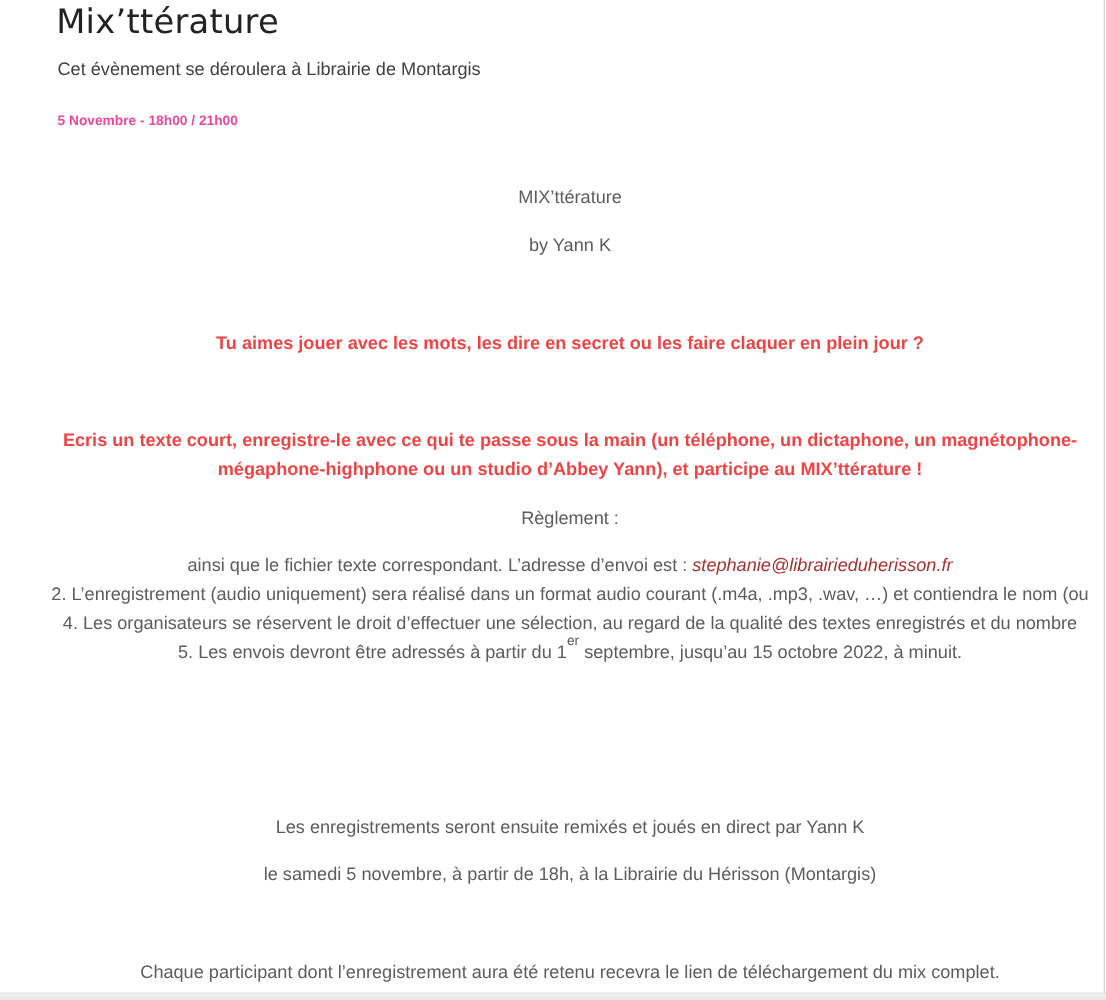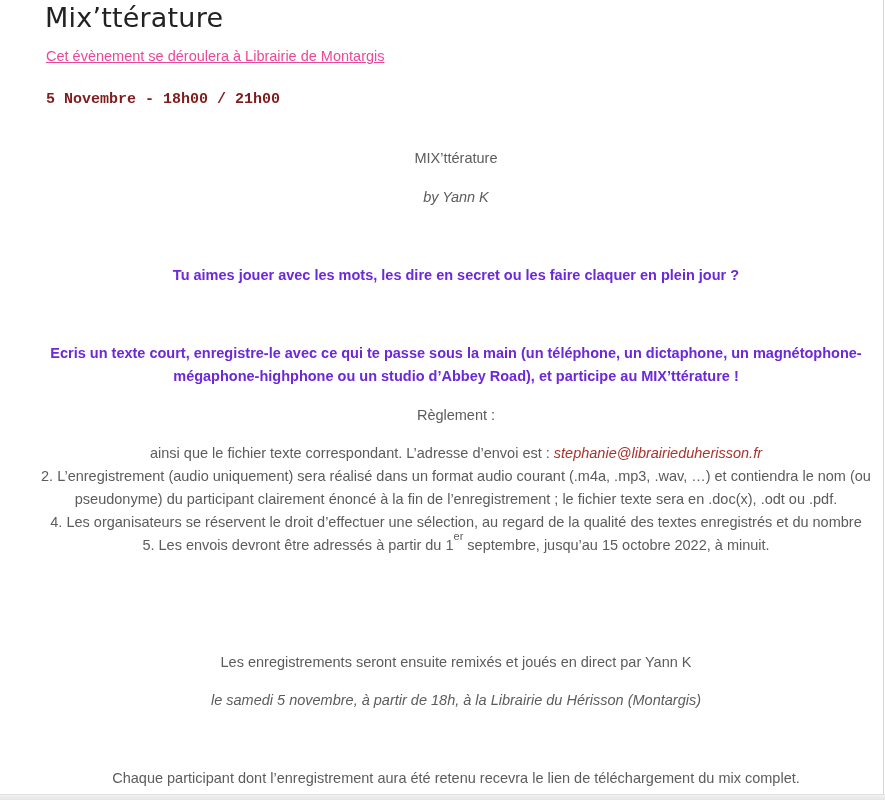--- a/index.html
+++ b/index.html
@@ -41,71 +41,68 @@
       font-size: 27px;
       font-weight: 500;
       color: #222222;
       letter-spacing: 0.2px;
     }
     .subtitle {
       position: absolute;
       left: 46px;
       top: 48px;
       font-size: 14.5px;
-      color: #ec4899;
-      text-decoration: underline;
+      color: #404040;
     }
     .date {
       position: absolute;
       left: 46px;
       top: 91px;
-      font-size: 15px;
+      font-size: 11px;
       font-weight: bold;
-      color: #7f1d1d;
-      font-family: Liberation Mono, monospace;
+      color: #ec4899;
     }
     .content {
       position: absolute;
       left: 40px;
       width: 832px;
       text-align: center;
       font-size: 14.5px;
       color: #5c5c5c;
       line-height: 23px;
     }
-    .italic { font-style: italic; }
-    .bold { font-weight: bold; color: #6d28d9; }
+    .italic { }
+    .bold { font-weight: bold; color: #ef4444; }
     .email { color: #a8322d; font-style: italic; text-align: right; }
     sup { font-size: 11px; position: relative; top: -4px; vertical-align: super; line-height: 0; }
   </style>
 </head>
 <body>
 
 <div class="frame-right"></div>
 <div class="frame-bottom"></div>
 
 <h1 class="page-title">Mix’ttérature</h1>
 <div class="subtitle">Cet évènement se déroulera à Librairie de Montargis</div>
 <div class="date">5 Novembre - 18h00 / 21h00</div>
 
 <div class="content" style="top:147px;">MIX’ttérature</div>
 <div class="content italic" style="top:186px;">by Yann K</div>
 
 <div class="content bold" style="top:264px;">Tu aimes jouer avec les mots, les dire en secret ou les faire claquer en plein jour ?</div>
 
 <div class="content bold" style="top:342px;">
   <div>Ecris un texte court, enregistre-le avec ce qui te passe sous la main (un téléphone, un dictaphone, un magnétophone-</div>
-  <div>mégaphone-highphone ou un studio d’Abbey Road), et participe au MIX’ttérature !</div>
+  <div>mégaphone-highphone ou un studio d’Abbey Yann), et participe au MIX’ttérature !</div>
 </div>
 
 <div class="content" style="top:404px;">Règlement :</div>
 
 <div class="content" style="top:442px;">
   <div><span>ainsi que le fichier texte correspondant. L’adresse d’envoi est : </span><a class="email">stephanie@librairieduherisson.fr</a></div>
   <div>2. L’enregistrement (audio uniquement) sera réalisé dans un format audio courant (.m4a, .mp3, .wav, …) et contiendra le nom (ou</div>
-  <div>pseudonyme) du participant clairement énoncé à la fin de l’enregistrement ; le fichier texte sera en .doc(x), .odt ou .pdf.</div>
   <div>4. Les organisateurs se réservent le droit d’effectuer une sélection, au regard de la qualité des textes enregistrés et du nombre</div>
   <div><span>5. Les envois devront être adressés à partir du 1</span><sup>er</sup><span> septembre, jusqu’au 15 octobre 2022, à minuit.</span></div>
 </div>
 
 <div class="content" style="top:651px;">Les enregistrements seront ensuite remixés et joués en direct par Yann K</div>
 <div class="content italic" style="top:689px;">le samedi 5 novembre, à partir de 18h, à la Librairie du Hérisson (Montargis)</div>
 <div class="content" style="top:767px;text-align:center;">Chaque participant dont l’enregistrement aura été retenu recevra le lien de téléchargement du mix complet.</div>
 
 </body></html>

